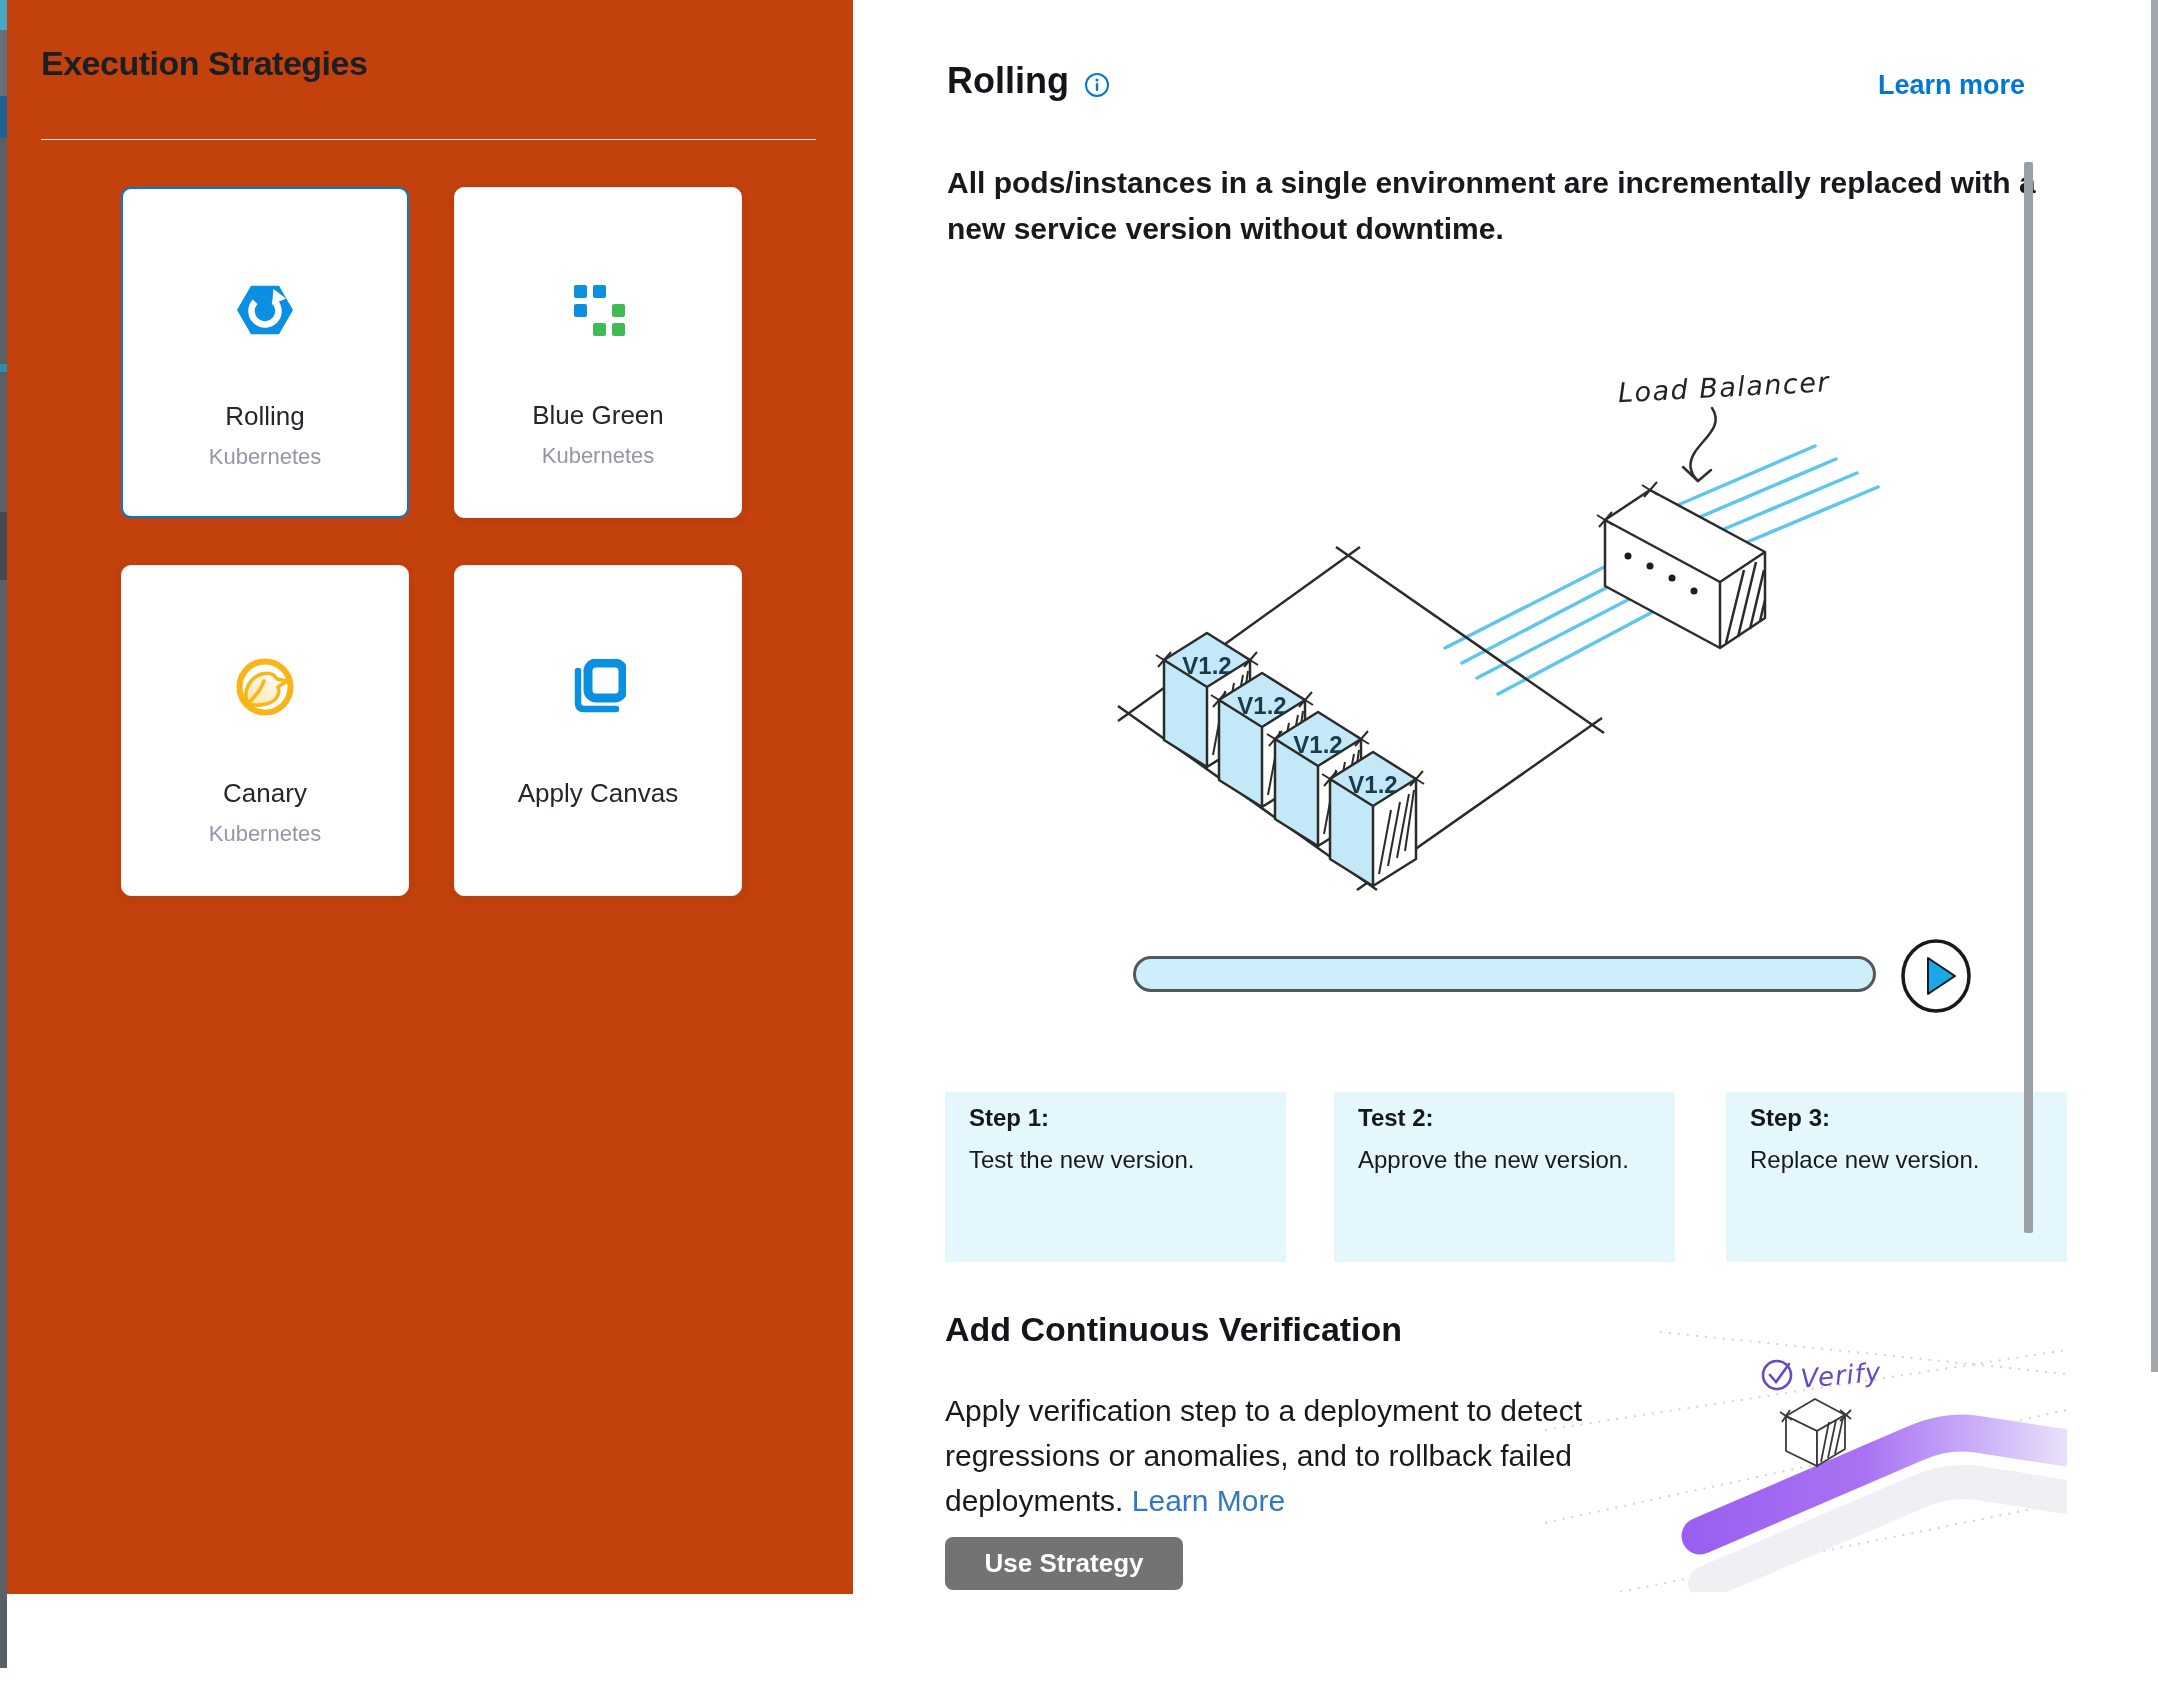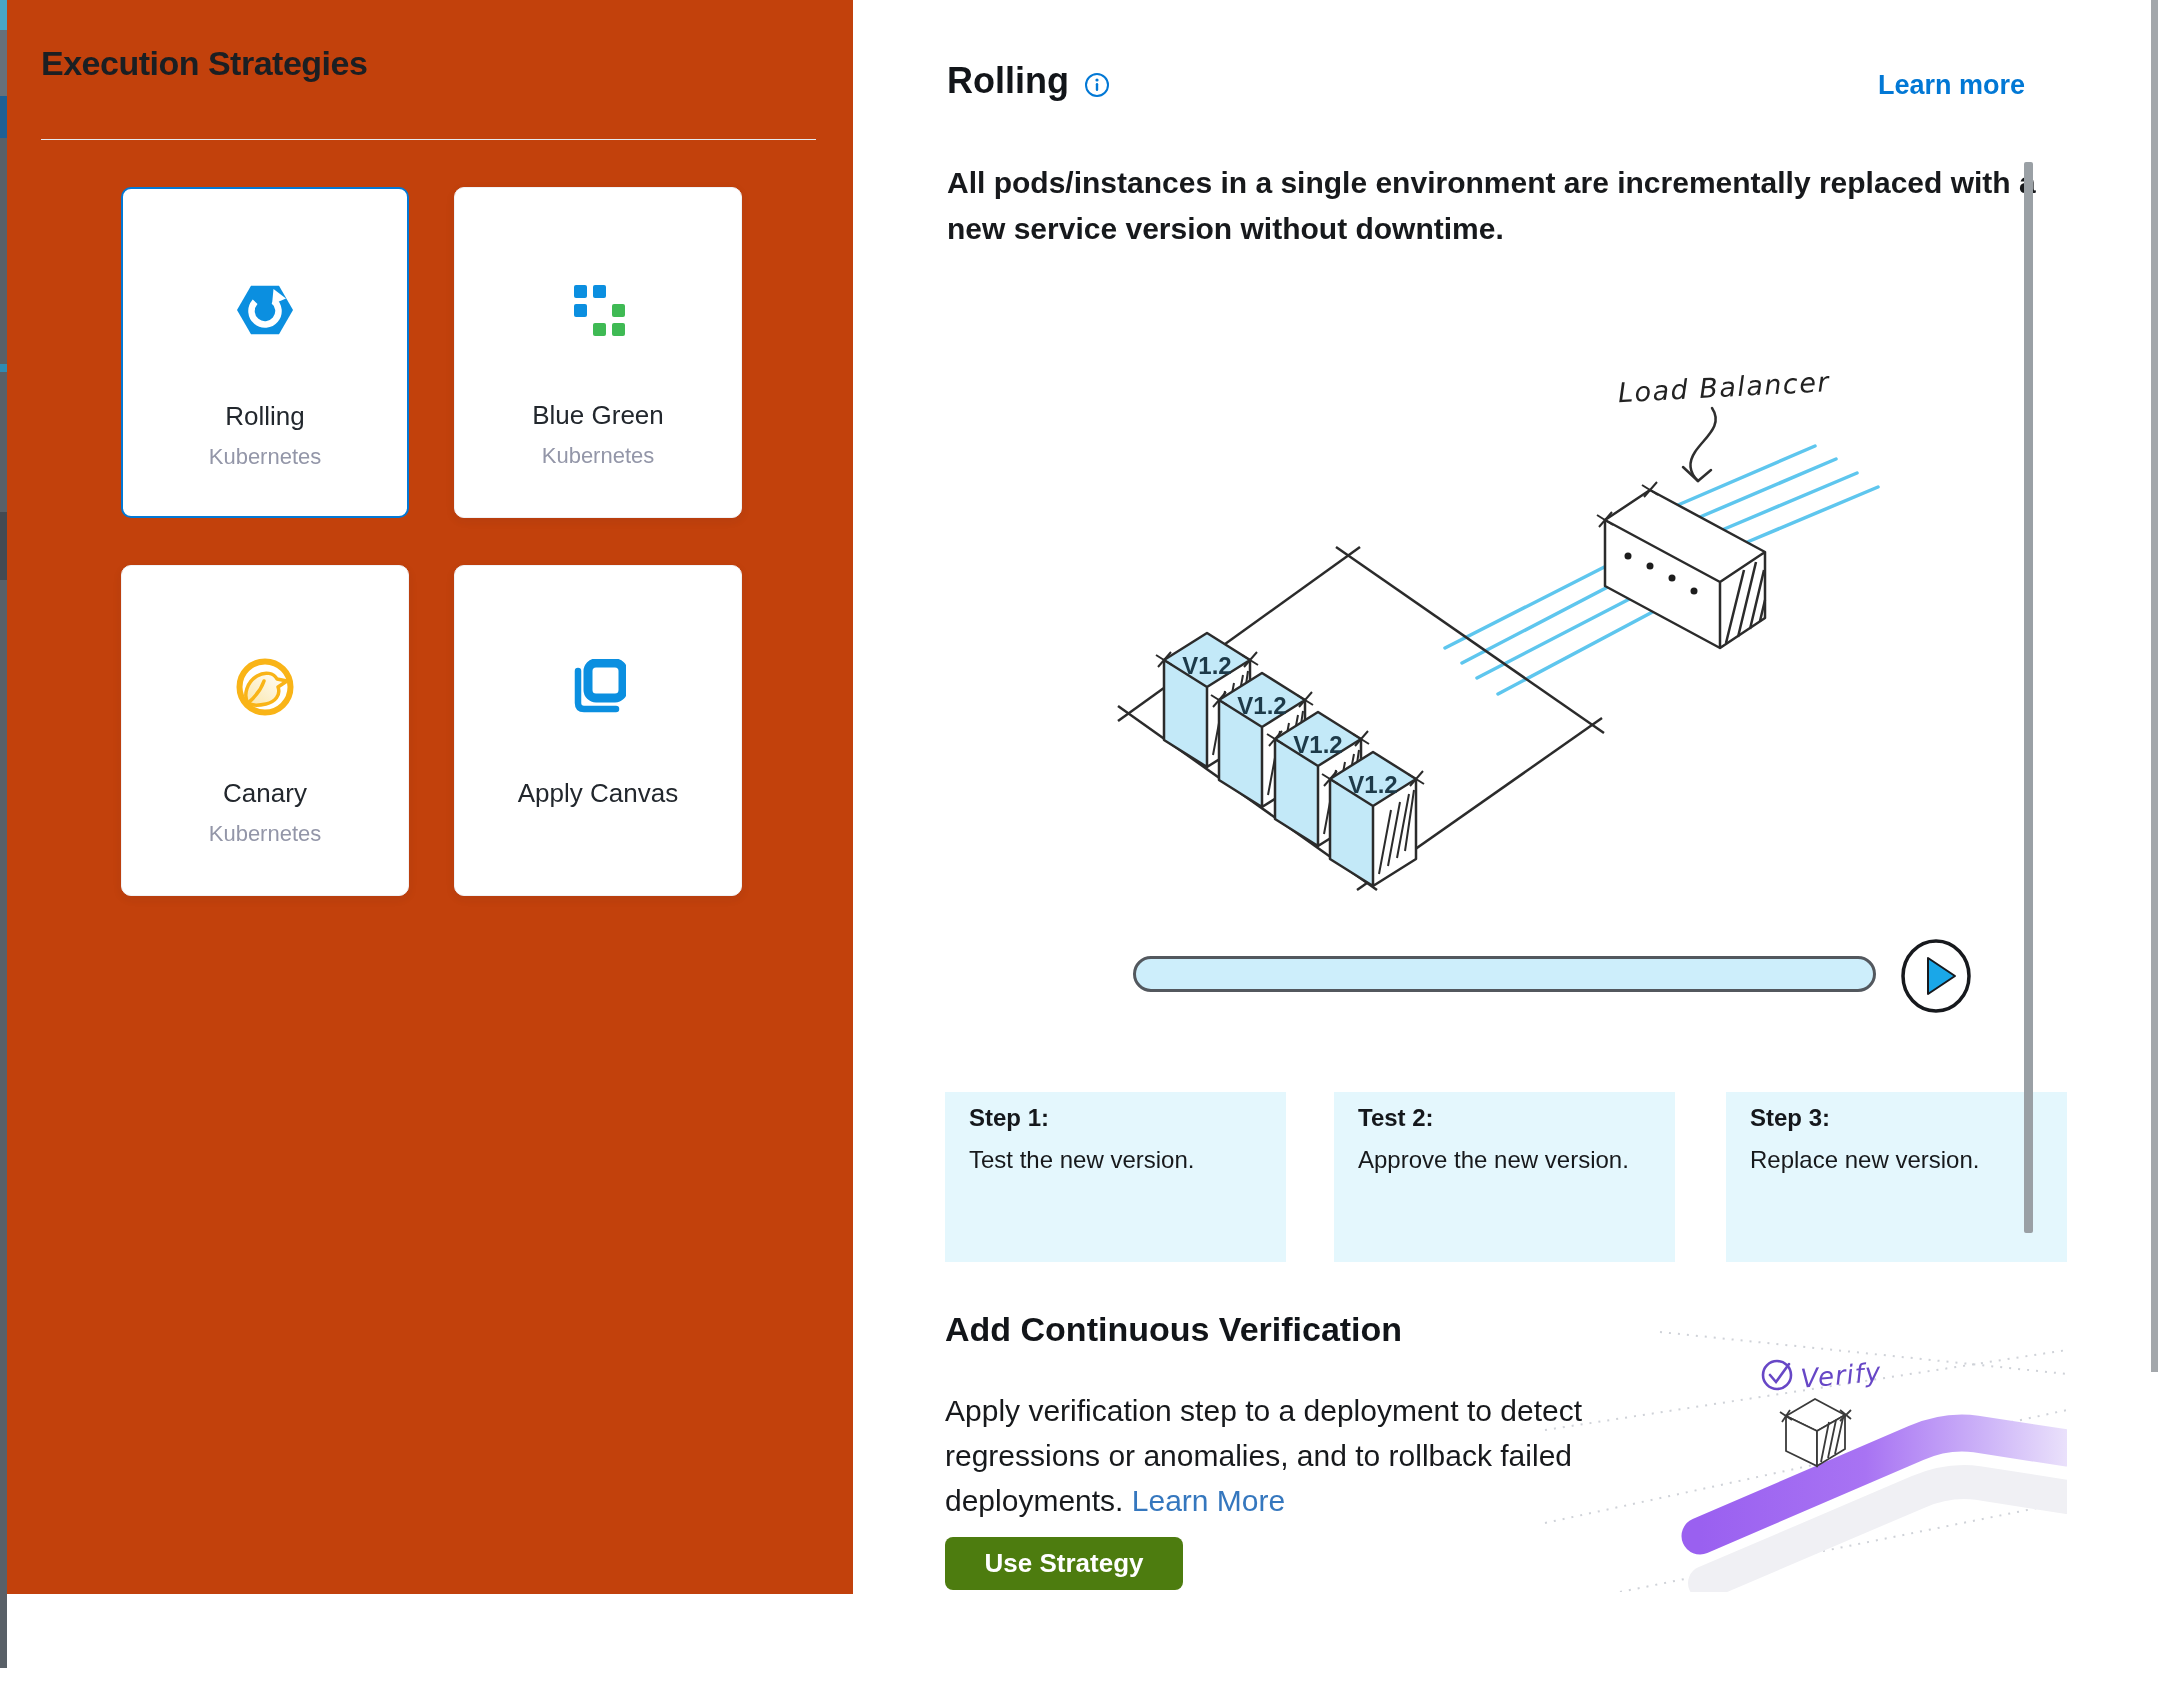--- a/index.html
+++ b/index.html
@@ -34,21 +34,21 @@
   .play-btn { position:absolute; left:1899px; top:938px; width:74px; height:76px; z-index:2; cursor:pointer; }
 
   .step { position:absolute; top:1092px; width:341px; height:170px; background:#e4f7fd; padding:12px 24px; z-index:2; }
   .step .s-title { font-size:24px; font-weight:700; color:#15181c; }
   .step .s-text { margin-top:14px; font-size:24px; color:#17191c; }
   .step1{left:945px;} .step2{left:1334px;} .step3{left:1726px;}
 
   .acv-heading { position:absolute; left:945px; top:1310px; font-size:34px; font-weight:700; color:#121519; z-index:2; }
   .acv-body { position:absolute; left:945px; top:1388px; width:640px; font-size:30px; line-height:45px; color:#17191c; z-index:2; }
   .acv-body a { color:#3577be; text-decoration:none; cursor:pointer; }
-  .use-strategy { position:absolute; left:945px; top:1537px; width:238px; height:53px; background:#4d7c0f; border:none; border-radius:8px;
+  .use-strategy { position:absolute; left:945px; top:1537px; width:238px; height:53px; background:#737373; border:none; border-radius:8px;
                   color:#fff; font-size:26px; font-weight:700; font-family:"Liberation Sans",sans-serif; cursor:pointer; z-index:2;
                   display:flex; align-items:center; justify-content:center; }
 
   .verify-sketch { position:absolute; left:1540px; top:1325px; z-index:2; }
 
   .scroll-inner { position:absolute; left:2024px; top:162px; width:9px; height:1071px; background:#9aa0a5; border-radius:2px; z-index:6; cursor:pointer; }
   .scroll-outer { position:absolute; left:2151px; top:0; width:7px; height:1372px; background:#a3a7ab; z-index:6; cursor:pointer; }
 
   .hand { font-family:"DejaVu Sans",sans-serif; font-style:italic; }
 </style>

